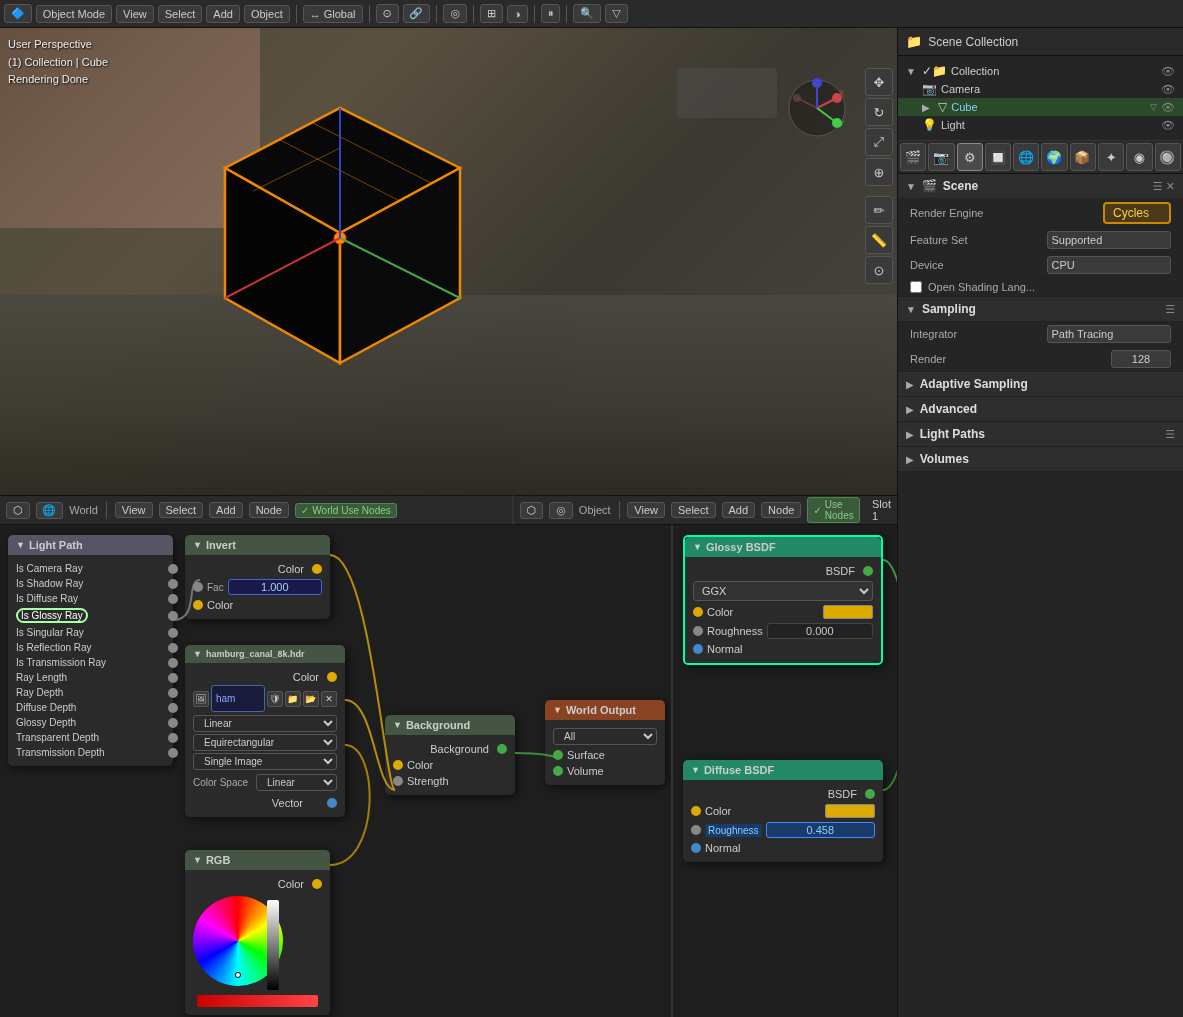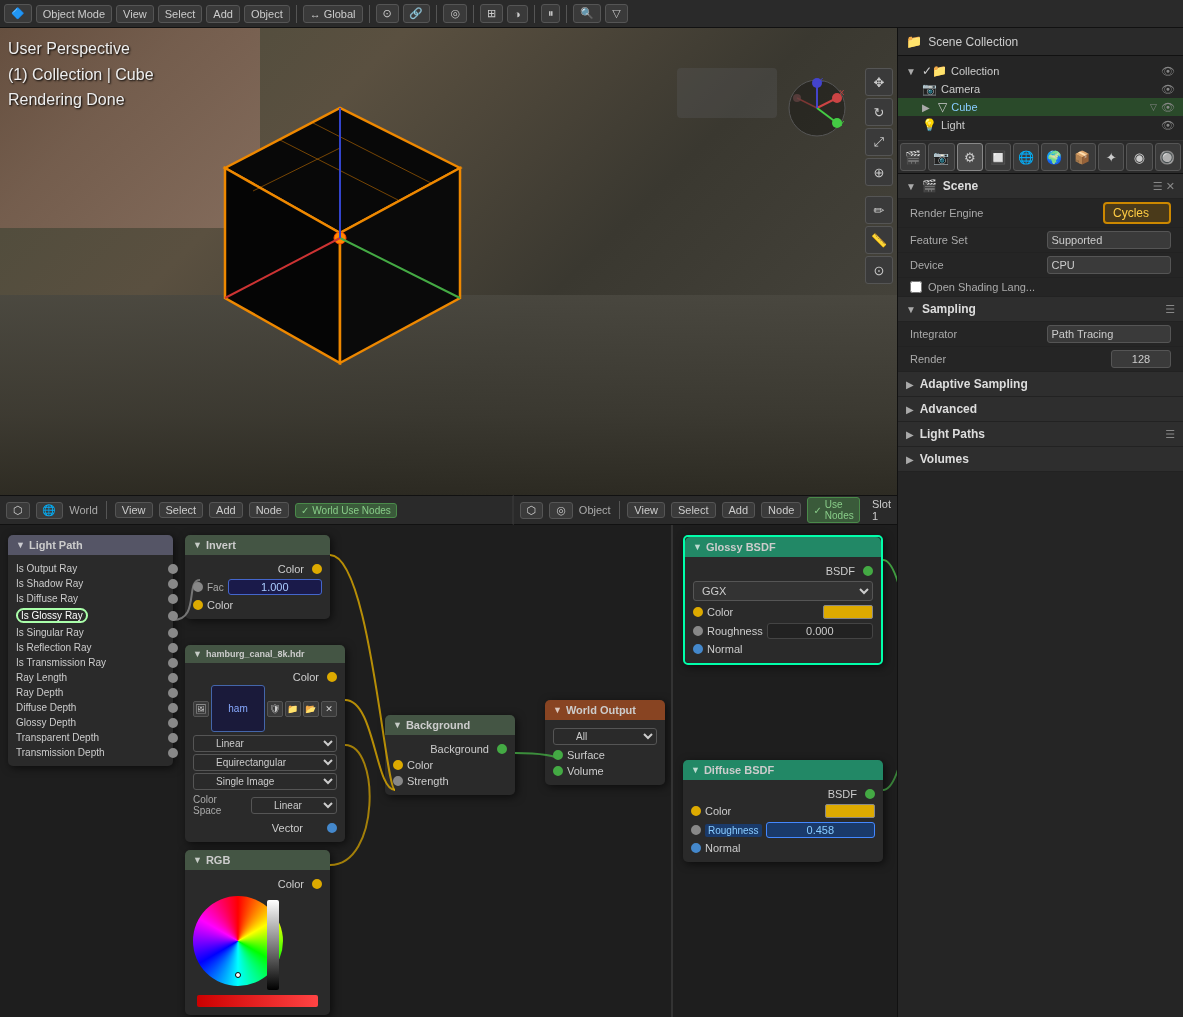--- a/index.html
+++ b/index.html
@@ -59,21 +59,21 @@
       width: 380px;
       height: 380px;
     }
     .cube-svg { width: 100%; height: 100%; }
 
     .viewport-info {
       position: absolute;
       top: 8px;
       left: 8px;
       color: #eee;
-      font-size: 16px;
+      font-size: 11px;
       line-height: 1.6;
       text-shadow: 1px 1px 2px #000;
     }
 
     
     .gizmo {
       position: absolute;
       top: 50px;
       right: 50px;
       width: 60px;
@@ -472,21 +472,21 @@
     .lp-row.highlighted { color: #fff; }
     .lp-row.highlighted .lp-socket-right { background: #888; }
 
     
     .node-select {
       background: #2a2a2a;
       border: 1px solid #555;
       color: #ccc;
       width: 100%;
       font-size: 10px;
-      padding: 1px 18px;
+      padding: 1px 6px;
       border-radius: 3px;
     }
 
     
     .color-swatch {
       width: 50px;
       height: 14px;
       background: #ddaa00;
       border-radius: 2px;
       border: 1px solid #888;
@@ -569,25 +569,24 @@
       font-size: 11px;
       flex: 1;
       text-align: center;
     }
 
     
     .filename-field {
       background: #1a1a3a;
       border: 1px solid #4466aa;
       color: #88aaff;
-      padding: 17px 4px;
+      padding: 7px 4px;
       border-radius: 3px;
       font-size: 10px;
       flex: 1;
-      text-align: center;
     }
     .hdri-toolbar {
       display: flex;
       align-items: center;
       gap: 2px;
       margin-bottom: 3px;
     }
     .hdri-tb-btn {
       background: #3a3a3a;
       border: 1px solid #555;
@@ -751,21 +750,21 @@
 
         <div class="world-canvas">
 
           <div class="node-box lp-node">
             <div class="node-header-bar lp-header">
               <span class="node-arrow">▼</span>
               <span>Light Path</span>
             </div>
             <div class="node-body">
               <div class="lp-row">
-                <span>Is Output Ray</span>
+                <span>Is Camera Ray</span>
                 <div class="lp-socket-right"></div>
               </div>
               <div class="lp-row">
                 <span>Is Shadow Ray</span>
                 <div class="lp-socket-right"></div>
               </div>
               <div class="lp-row">
                 <span>Is Diffuse Ray</span>
                 <div class="lp-socket-right"></div>
               </div>

